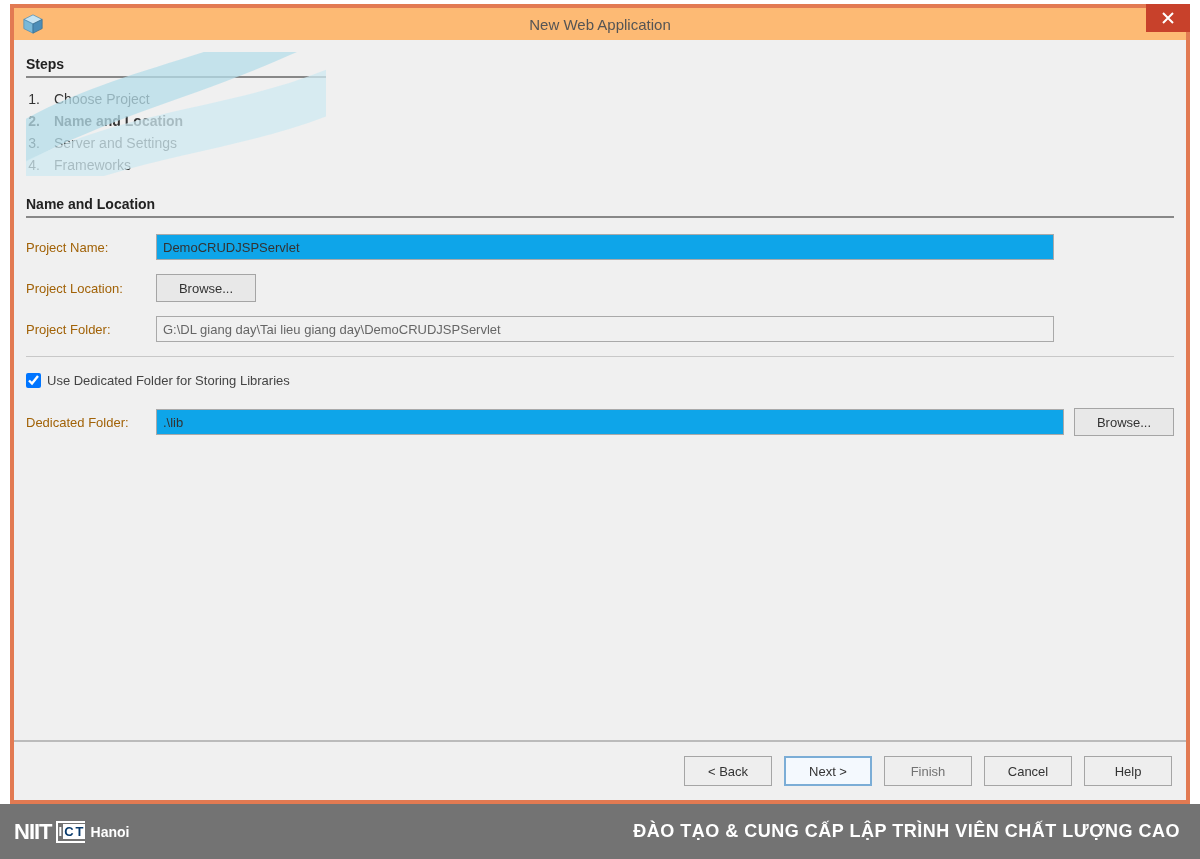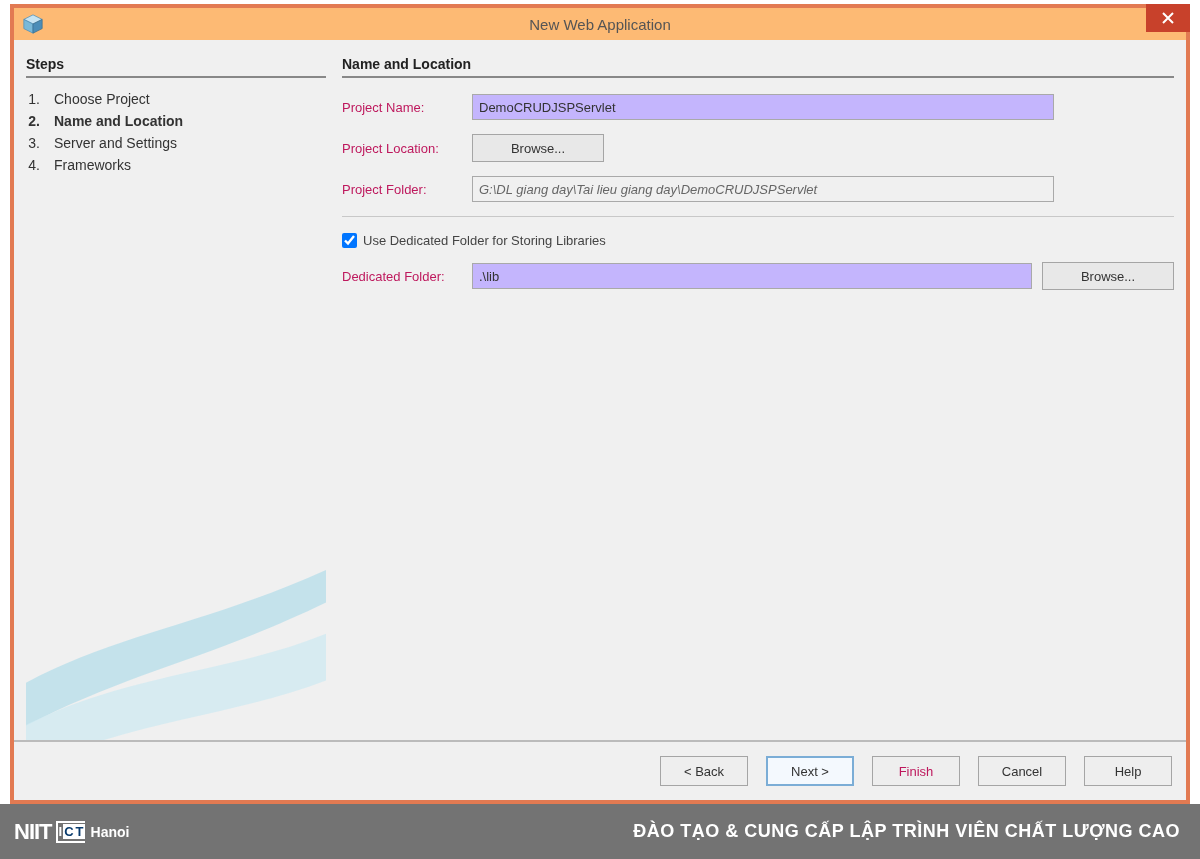--- a/index.html
+++ b/index.html
@@ -42,20 +42,21 @@
     justify-content: center;
     font-size: 15px;
     cursor: pointer;
   }
   
   .wizard-body {
     display: flex;
     height: 700px;
     padding: 12px 12px 0 12px;
     gap: 16px;
+    flex-direction: column;
   }
   
   .steps-panel {
     width: 300px;
     position: relative;
     overflow: hidden;
     padding-top: 4px;
   }
   .steps-panel .heading {
     font-weight: bold;
@@ -100,97 +101,96 @@
   }
   
   .form-row {
     display: flex;
     align-items: center;
     gap: 10px;
     margin-bottom: 14px;
   }
   .form-row label.fld {
     width: 120px;
-    color: #be185d;
+    color: #a16207;
     font-size: 13px;
   }
   .form-row input[type=text] {
     flex: 1;
     height: 26px;
     padding: 2px 6px;
     border: 1px solid #a9a9a9;
-    background: #c4b5fd;
+    background: #0ea5e9;
     font-size: 13px;
     color: #333;
     font-family: inherit;
   }
   .form-row input[readonly] {
     background: #f0f0f0;
     color: #666;
-    font-style: italic;
   }
   .browse-btn {
-    width: 132px;
+    width: 100px;
     height: 28px;
     background: #e8e8e8;
     border: 1px solid #a5a5a5;
     font-size: 13px;
     color: #333;
     cursor: pointer;
   }
   .browse-spacer { width: 110px; visibility: hidden; }
   
   .hr-light {
     border: none;
     border-top: 1px solid #c8c8c8;
     margin: 10px 0 16px 0;
   }
   
   .check-row {
     display: flex;
     align-items: center;
     gap: 6px;
-    margin-bottom: 14px;
+    margin-bottom: 20px;
     color: #444;
   }
   .check-row input[type=checkbox] {
     width: 15px; height: 15px;
   }
   
   .hint-text {
     margin-left: 130px;
     color: #666;
     font-size: 13px;
     line-height: 1.4;
     max-width: 530px;
   }
   
   .button-bar {
     border-top: 2px solid #bbb;
     padding: 14px 14px 14px 0;
     display: flex;
     justify-content: flex-end;
-    gap: 18px;
+    gap: 12px;
     background: #f0f0f0;
   }
   .button-bar button {
     min-width: 88px;
     height: 30px;
     background: #eee;
     border: 1px solid #a5a5a5;
     font-size: 13px;
     cursor: pointer;
     color: #333;
   }
   .button-bar button.primary {
     border: 2px solid #7badd6;
     background: #f4f9fe;
   }
   .button-bar button:disabled {
-    color: #be185d;
+    color: #737373;
     cursor: default;
   }
   
   .footer {
     background: #737373;
     color: #fff;
     height: 55px;
     display: flex;
     align-items: center;
     justify-content: space-between;

